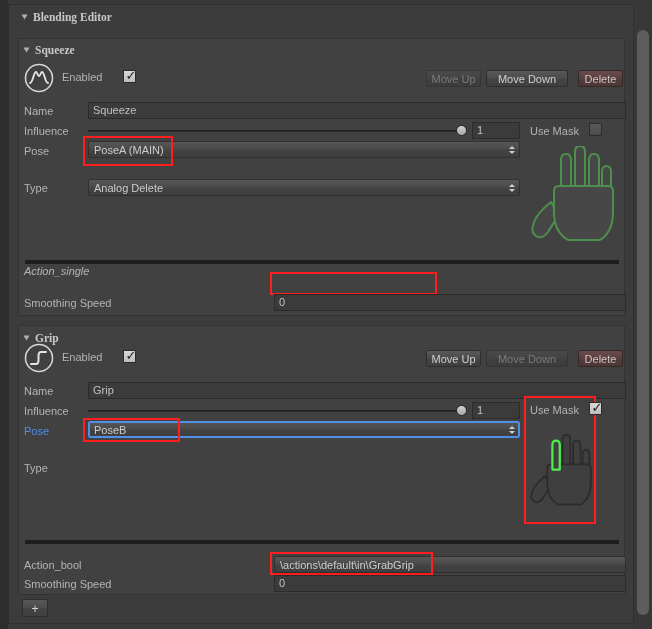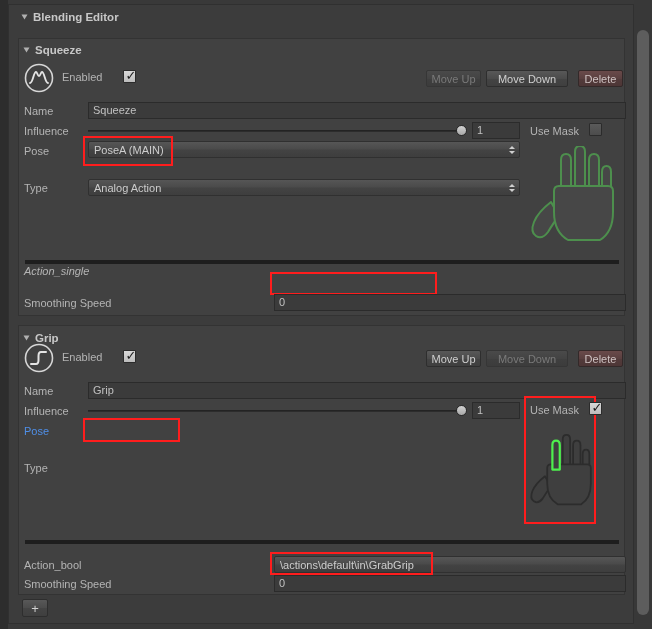--- a/index.html
+++ b/index.html
@@ -17,21 +17,21 @@
   .outer-frame {
     position: absolute; left: 8px; top: 4px; width: 626px; height: 620px;
     background: #3c3c3c; border: 1px solid #303030;
   }
   .win-edge-left { position:absolute; left:0; top:0; width:8px; height:629px; background:#2d2d2d; }
   .win-edge-right { position:absolute; left:634px; top:0; width:18px; height:629px; background:#383838; }
 
   
   .foldout {
     position: absolute; display: flex; align-items: center; gap: 4px;
-    font-weight: bold; color: #c8c8c8; font-size: 11.5px;
+    font-weight: bold; color: #c8c8c8; font-size: 11.5px; font-family: Liberation Serif, serif;
   }
   .tri {
     width: 0; height: 0; border-left: 5px solid #b0b0b0;
     border-top: 3.5px solid transparent; border-bottom: 3.5px solid transparent;
     transform: rotate(90deg); margin-right: 2px;
   }
 
   
   .lbl {
     position: absolute; color: #b4b4b4; font-size: 11px; white-space: nowrap;
@@ -179,21 +179,21 @@
     <span>PoseA (MAIN)</span>
     <span class="arrows">
         <i class="up"></i>
         <i class="dn"></i>
       </span>
   </div>
   <div class="anno" style="left:83px; top:136px; width:90px; height:30px;"></div>
 
   <div class="lbl" style="left:24px; top:182px;">Type</div>
   <div class="popup" style="left:88px; top:179px; width:432px; height:17px;">
-    <span>Analog Action</span>
+    <span>Analog Delete</span>
     <span class="arrows">
         <i class="up"></i>
         <i class="dn"></i>
       </span>
   </div>
 
   <span class="hand" style="left:528px; top:146px;">
     <svg width="92" height="100" viewBox="0 0 92 100">
       <g fill="#474747" stroke="#4d8f4d" stroke-width="2" stroke-linejoin="round">
         <path d="M33 47 L33 14 Q33 8 38 8 Q43 8 43 14 L43 47 Z"></path>
@@ -245,20 +245,27 @@
   <div class="slider-knob" style="left:456px; top:405px;"></div>
   <div class="textfield" style="left:472px; top:402px; width:48px; height:17px;">1</div>
 
   <div class="mask-box" style="left:524px; top:396px; width:72px; height:128px; background:#414141;"></div>
   <div class="lbl" style="left:530px; top:404px;">Use Mask</div>
   <div class="checkbox" style="left:589px; top:402px;">
     <span class="tick">✓</span>
   </div>
 
   <div class="lbl blue" style="left:24px; top:425px;">Pose</div>
+  <div class="popup blue-outline" style="left:88px; top:421px; width:432px; height:17px;">
+    <span>PoseB</span>
+    <span class="arrows">
+        <i class="up"></i>
+        <i class="dn"></i>
+      </span>
+  </div>
   <div class="anno" style="left:83px; top:418px; width:97px; height:24px;"></div>
 
   <div class="lbl" style="left:24px; top:462px;">Type</div>
 
   <span class="hand" style="left:528px; top:425px;">
     <svg width="68" height="95" viewBox="0 0 92 128">
       <g fill="#3f3f3f" stroke="#2c2c2c" stroke-width="2.4" stroke-linejoin="round">
         <path d="M47 60 L47 19 Q47 13 52 13 Q57 13 57 19 L57 60 Z"></path>
         <path d="M61 60 L61 27 Q61 21 66 21 Q71 21 71 27 L71 60 Z"></path>
         <path d="M74 63 L74 39 Q74 33 78.5 33 Q83 33 83 39 L83 63 Z"></path>

